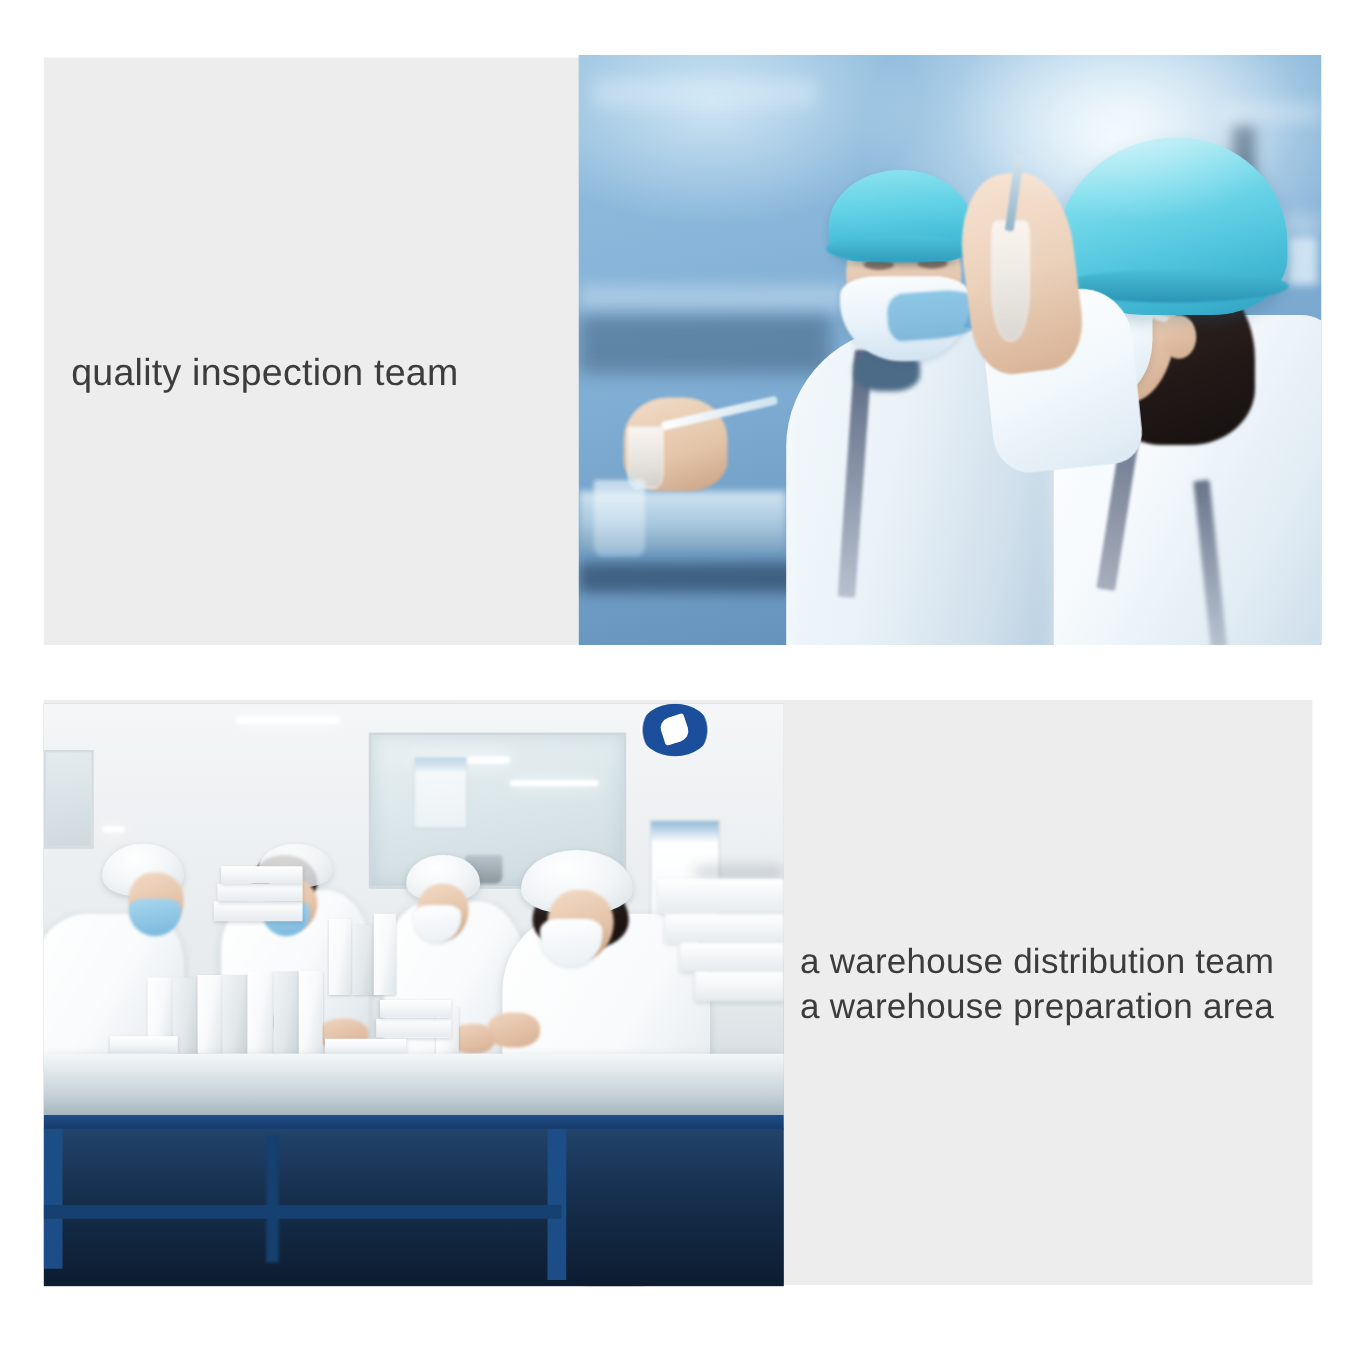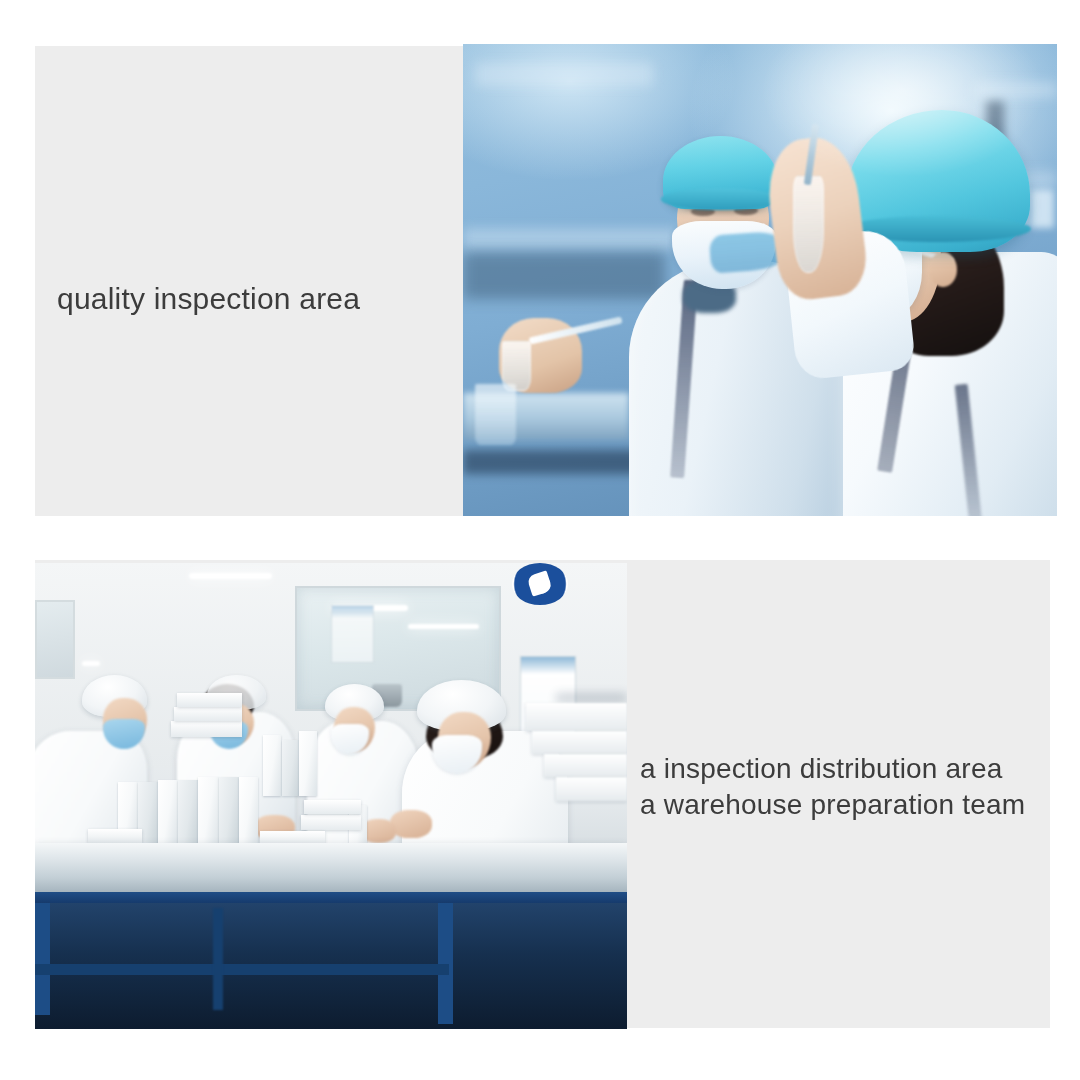--- a/index.html
+++ b/index.html
@@ -312,21 +312,21 @@
   .soft{filter:blur(1.1px);}
   .soft2{filter:blur(2px);}
 </style>
 </head>
 <body>
 
 <div class="stage">
 
   <div class="panel" id="top-panel"></div>
 
-  <div class="caption" id="top-caption"><br><span>quality inspection area</span></div>
+  <div class="caption" id="top-caption"><br><span>quality inspection team</span></div>
 
   <div class="photo" id="top-photo">
     <div class="labbg"></div>
 
     <div class="lab-shelf" style="left:2%;top:4%;width:30%;height:5%;"></div>
     <div class="lab-shelf" style="left:0%;top:39%;width:36%;height:4.5%;"></div>
     <div class="lab-dark" style="left:0%;top:44%;width:34%;height:10%;"></div>
     <div class="lab-shelf" style="left:78%;top:27%;width:22%;height:4%;"></div>
     <div class="lab-shelf" style="left:86%;top:8%;width:14%;height:3.5%;"></div>
     <div class="lab-dark2" style="left:88%;top:12%;width:3%;height:16%;"></div>
@@ -449,15 +449,15 @@
 
     <div class="table-top"></div>
     <div class="table-edge"></div>
     <div class="under-dark"></div>
     <div class="blue-frame" style="left:0%;top:73%;width:2.6%;height:24%;"></div>
     <div class="blue-frame" style="left:68%;top:73%;width:2.6%;height:26%;"></div>
     <div class="blue-frame2" style="left:0%;top:86%;width:70%;height:2.4%;"></div>
     <div class="blue-frame2 soft" style="left:30%;top:74%;width:1.8%;height:22%;"></div>
   </div>
 
-  <div class="caption" id="bottom-caption"><span>a inspection distribution area</span><br><span>a warehouse preparation team</span></div>
+  <div class="caption" id="bottom-caption"><span>a warehouse distribution team</span><br><span>a warehouse preparation area</span></div>
 
 </div>
 
 </body></html>

